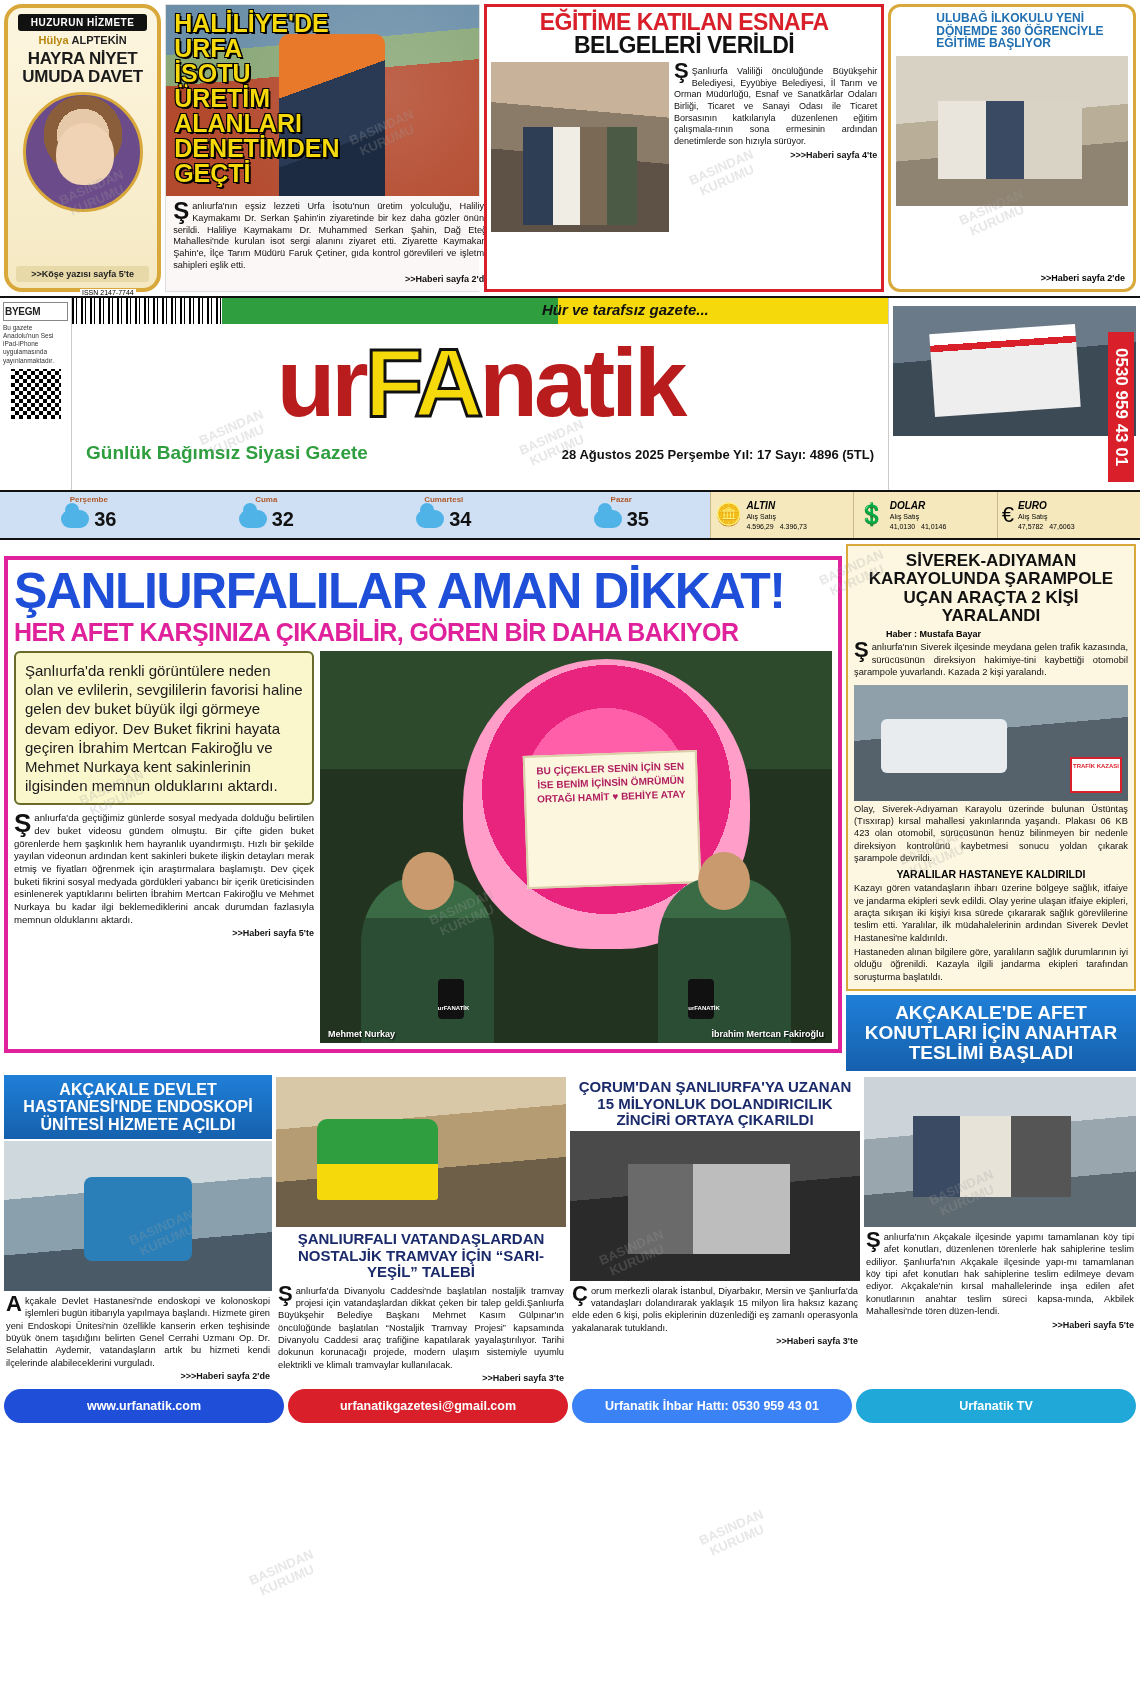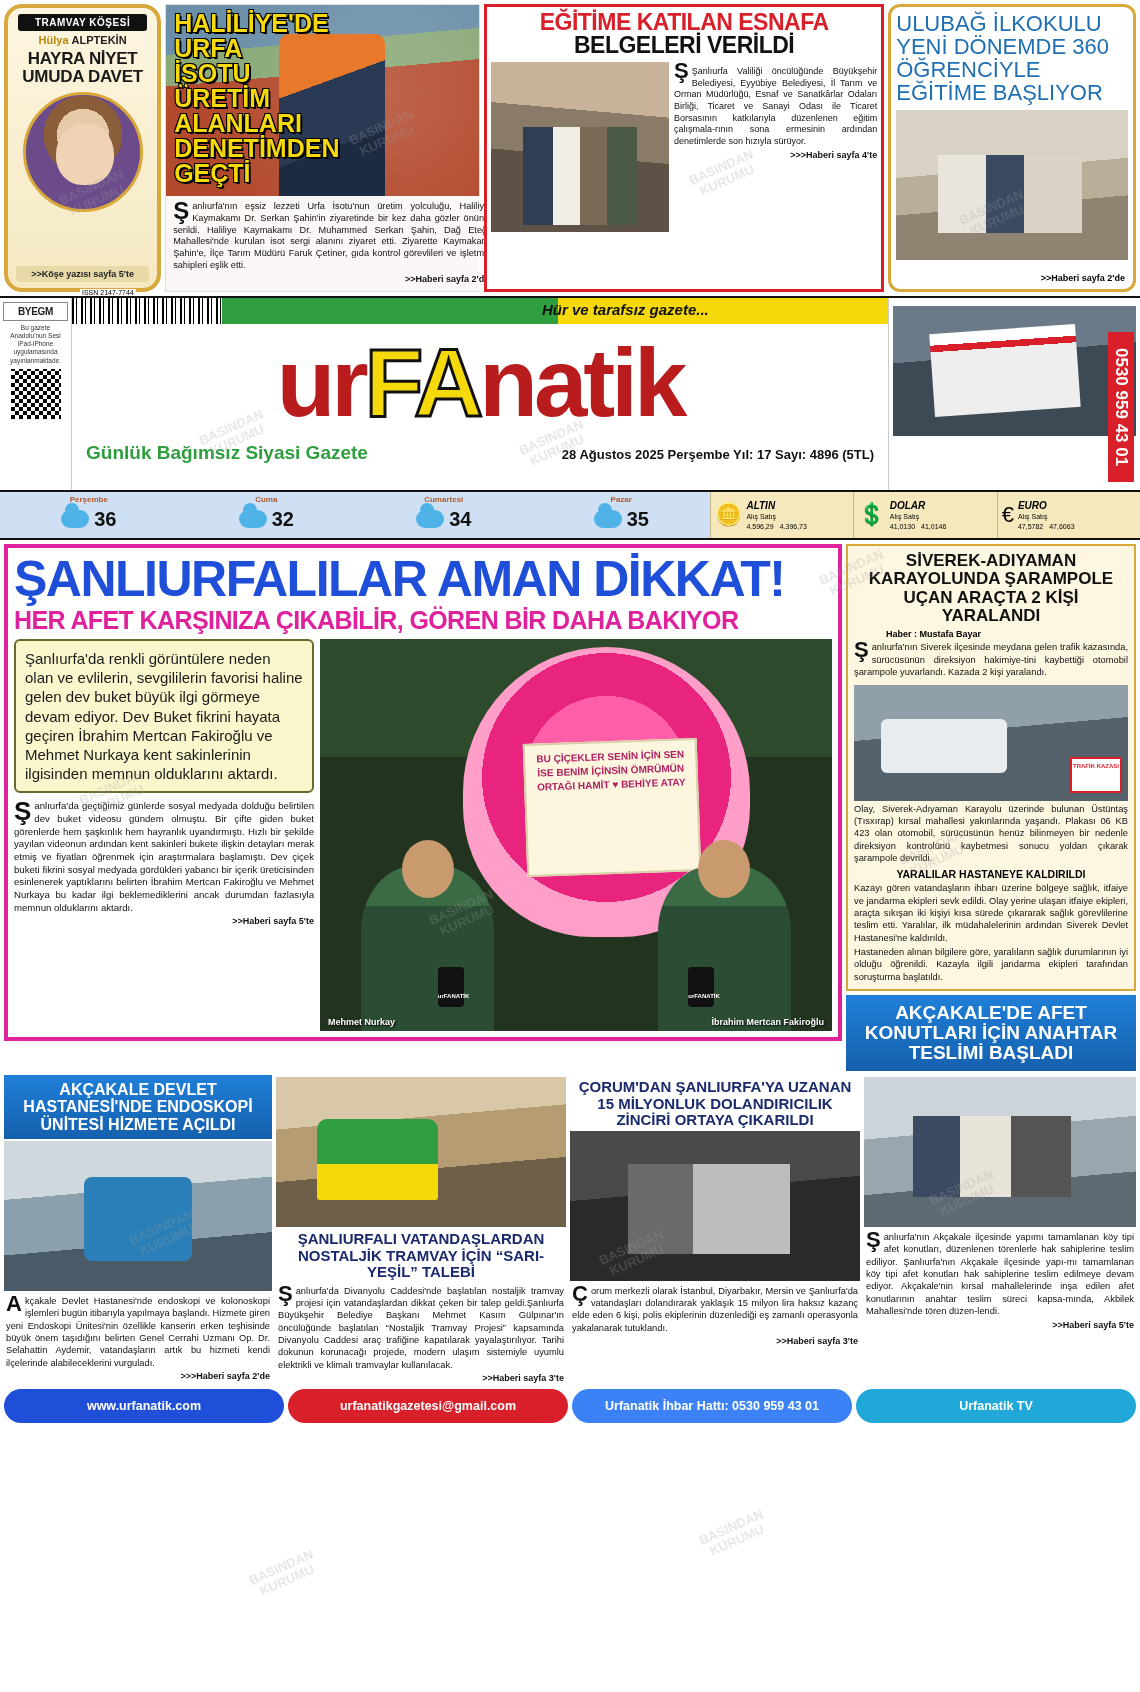--- a/index.html
+++ b/index.html
@@ -85,35 +85,35 @@
     position: relative; overflow: hidden;
   }
   .egitim-photo::before {
     content:''; position:absolute; left: 18%; top: 38%; width: 64%; height: 58%;
     background: linear-gradient(90deg,#2d3e55 0 26%, #f0eee4 26% 50%, #7a6a55 50% 74%, #4a5a45 74% 100%);
   }
   .egitim-txt { font-size: 9px; line-height: 1.3; color: #111; text-align: justify; }
   .egitim-txt .dropcap { float:left; font-size: 22px; font-weight: bold; line-height:.85; padding-right:3px; }
 
   .box-ulubag { width: 259px; border: 3px solid #d8a93a; border-radius: 12px; background: #fff; padding: 5px; position: relative; }
-  .ulubag-head { font-size: 22px; font-weight: normal; color: #1f6fb2; line-height: 1.05; }
+  .ulubag-head { font-size: 12px; font-weight: bold; color: #1f6fb2; line-height: 1.05; margin-left: 40px; }
   .ulubag-photo {
     margin-top: 6px; height: 150px;
     background: linear-gradient(175deg,#d8d2c4 0 40%, #b9ae97 40% 62%, #8f8472 62% 100%);
     position: relative; overflow: hidden;
   }
   .ulubag-photo::after {
     content:''; position:absolute; left: 18%; top: 30%; width: 62%; height: 52%;
     background: linear-gradient(90deg,#e9e5dc 0 33%, #3a4a62 33% 60%, #d9d3c6 60% 100%);
   }
   .ulubag-link { position: absolute; bottom: 6px; right: 8px; font-size: 9px; font-weight: bold; }
 
   
   .masthead { display: flex; height: 196px; border-top: 2px solid #111; border-bottom: 2px solid #111; }
-  .mh-left { width: 72px; border-right: 1px solid #ccc; padding: 4px 3px; text-align: center; }
+  .mh-left { width: 72px; border-right: 1px solid #ccc; padding: 4px 3px; }
   .byegm { font-size: 10px; font-weight: bold; letter-spacing: -.3px; color:#222; border:1px solid #888; padding: 3px 1px; }
   .mh-left p { font-size: 6.5px; line-height: 1.25; margin-top: 3px; color: #333; }
   .qr { width: 50px; height: 50px; margin: 4px auto 0;
     background:
       repeating-linear-gradient(90deg,#000 0 4px,#fff 4px 8px),
       repeating-linear-gradient(0deg,#000 0 4px,#fff 4px 8px);
     background-blend-mode: difference; }
   .mh-mid { flex: 1; position: relative; }
   .mh-topbar { display: flex; height: 26px; }
   .barcode { width: 150px; background: repeating-linear-gradient(90deg,#000 0 2px,#fff 2px 4px,#000 4px 5px,#fff 5px 9px); position: relative; }
@@ -160,21 +160,21 @@
   .cicon { font-size: 22px; }
   .cinfo { font-size: 7px; line-height: 1.35; }
   .cinfo .cname { font-size: 10px; font-weight: bold; font-style: italic; }
   .cinfo .crow { display: flex; gap: 6px; }
 
   
   .body-wrap { display: flex; padding: 4px; gap: 4px; }
   .main-col { width: 838px; }
   .side-col { width: 290px; }
 
-  .lead-box { border: 4px solid #e0219c; padding: 6px; background: #fff; }
+  .lead-box { border: 4px solid #e0219c; padding: 6px; background: #fff; margin-top: 12px; }
   .lead-h1 { font-size: 50px; font-weight: bold; color: #1f4fd8; letter-spacing: -1.5px; line-height: 1; }
   .lead-h2 { font-size: 25px; font-weight: bold; color: #e0219c; letter-spacing: -.6px; margin-top: 4px; line-height: 1; }
   .lead-body { display: flex; gap: 6px; margin-top: 6px; }
   .lead-left { width: 300px; }
   .lead-quote {
     background: #fbf7cd; border: 2px solid #6a6a2a; border-radius: 6px; padding: 8px 9px;
     font-size: 15px; line-height: 1.28; color: #1a1a1a; font-weight: 500;
   }
   .lead-text { font-size: 9.6px; line-height: 1.32; text-align: justify; margin-top: 7px; color:#111; }
   .lead-text .dropcap { float:left; font-size: 26px; font-weight: bold; line-height:.85; padding-right: 3px; }
@@ -264,21 +264,21 @@
         transform: rotate(-24deg); pointer-events: none; line-height: 1.1; text-align:center; }
 </style>
 </head>
 <body>
 
 <div class="page">
 
   <div class="topstrip">
 
     <div class="box-kose">
-      <div class="kose-tag">TRAMVAY KÖŞESİ</div>
+      <div class="kose-tag">HUZURUN HİZMETE</div>
       <div class="kose-name">
         <span>Hülya</span>
         <b>ALPTEKİN</b>
       </div>
       <div class="kose-title">HAYRA NİYET UMUDA DAVET</div>
       <div class="kose-photo"></div>
       <div class="kose-link">&gt;&gt;Köşe yazısı sayfa 5'te</div>
     </div>
 
     <div class="box-hali">

